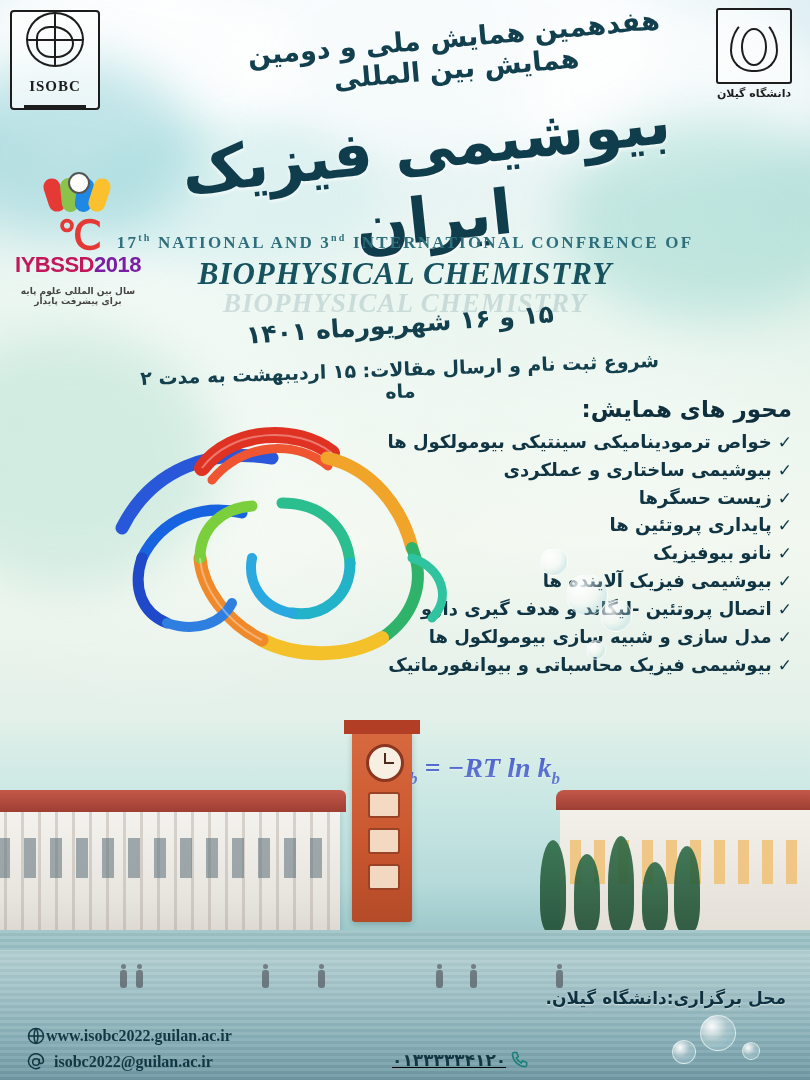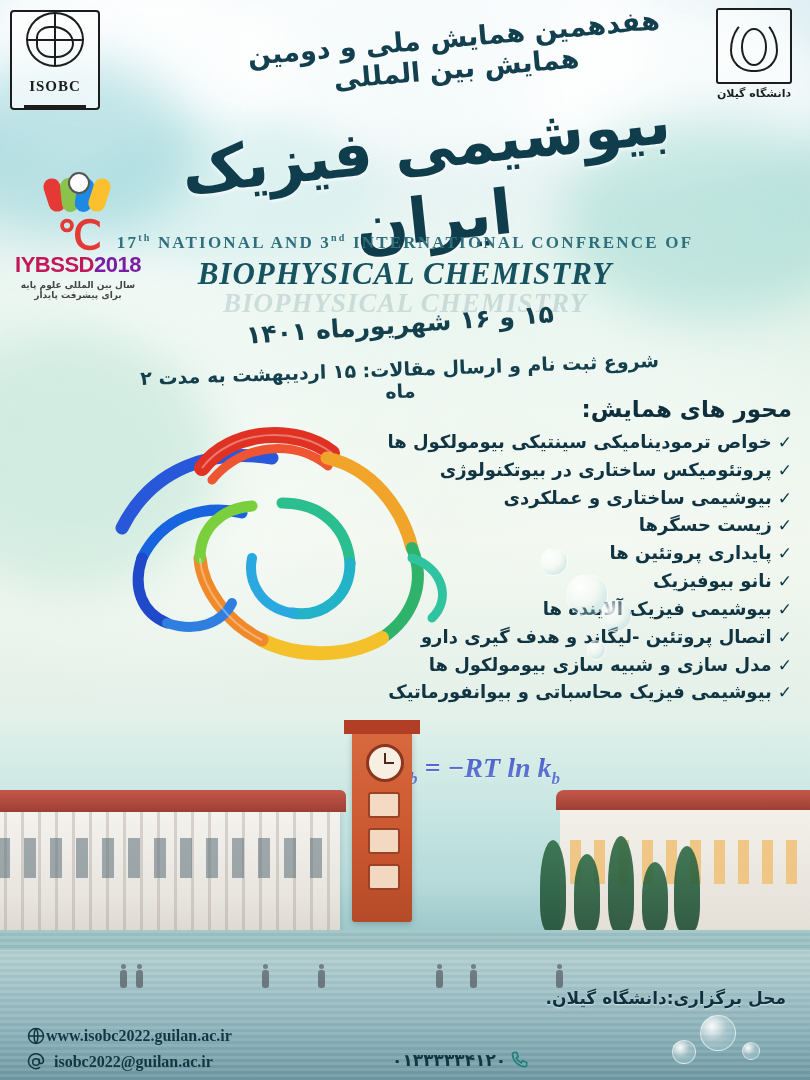--- a/index.html
+++ b/index.html
@@ -54,21 +54,21 @@
   .iybssd .fig{width:64px;height:48px;margin:0 auto;position:relative;}
   .iybssd .fig .p{position:absolute;width:17px;height:34px;border-radius:9px;top:6px;}
   .iybssd .fig .p1{left:0;background:#e53935;transform:rotate(-18deg);}
   .iybssd .fig .p2{left:15px;background:#8bc34a;transform:rotate(-6deg);}
   .iybssd .fig .p3{left:30px;background:#1e88e5;transform:rotate(8deg);}
   .iybssd .fig .p4{left:45px;background:#fbc02d;transform:rotate(18deg);}
   .iybssd .fig .head{position:absolute;left:22px;top:0;width:18px;height:18px;border-radius:50%;background:#fff;border:2px solid #555;}
   .iybssd .cc{font:700 40px "Liberation Serif",serif;color:#e53935;line-height:.8;letter-spacing:-3px;}
   .iybssd .name{font:700 22px "Liberation Sans",sans-serif;color:#c2185b;letter-spacing:-.5px;}
   .iybssd .name .yr{color:#7b1fa2;}
-  .iybssd .sub{font:600 9px "DejaVu Sans",sans-serif;color:#444;margin-top:2px;direction:rtl;}
+  .iybssd .sub{font:600 9px "DejaVu Sans",sans-serif;color:#444;margin-top:8px;direction:rtl;}
 
   
   .fa-line1{
     position:absolute;right:120px;top:22px;width:470px;text-align:center;
     font:700 27px "DejaVu Sans",sans-serif;color:#13404f;
     transform:rotate(-5deg);text-shadow:0 1px 2px rgba(255,255,255,.8);
     direction:rtl;
   }
   .fa-title{
     position:absolute;right:100px;top:110px;width:560px;text-align:center;
@@ -183,21 +183,21 @@
   .venue{
     position:absolute;right:24px;bottom:72px;
     font:700 17px "DejaVu Sans",sans-serif;color:#0e3140;direction:rtl;
     text-shadow:0 1px 2px rgba(255,255,255,.6);
   }
   .footer{position:absolute;left:0;bottom:0;width:810px;height:62px;}
   .web{position:absolute;left:26px;bottom:34px;display:flex;align-items:center;direction:ltr;}
   .mail{position:absolute;left:26px;bottom:8px;display:flex;align-items:center;gap:8px;direction:ltr;}
   .web span.t,.mail span.t{font:600 16px "Liberation Serif",serif;color:#123743;}
   .ic{width:20px;height:20px;display:inline-block;color:#123743;}
-  .phone{position:absolute;left:392px;bottom:10px;display:flex;align-items:center;gap:4px;direction:rtl;}
+  .phone{position:absolute;left:392px;bottom:10px;display:flex;align-items:center;gap:4px;direction:rtl;text-decoration:underline;}
   .phone .num{font:700 17px "DejaVu Sans",sans-serif;color:#123743;}
 </style>
 </head>
 <body>
 
 <div class="poster">
 
   <div class="cloud c1"></div>
   <div class="cloud c2"></div>
   <div class="cloud c3"></div>
@@ -246,21 +246,20 @@
   <div class="en-title">BIOPHYSICAL CHEMISTRY</div>
   <div class="en-ghost">BIOPHYSICAL CHEMISTRY</div>
 
   <div class="date-line">۱۵ و ۱۶ شهریورماه ۱۴۰۱</div>
   <div class="reg-line">شروع ثبت نام و ارسال مقالات: ۱۵ اردیبهشت به مدت ۲ ماه</div>
 
   <div class="topics">
     <h2>محور های همایش:</h2>
     <ul>
       <li><span class="chk">✓</span><span>خواص ترمودینامیکی سینتیکی بیومولکول ها</span></li>
-      <li><span class="chk">✓</span><span>پروتئومیکس ساختاری در بیوتکنولوژی</span></li>
       <li><span class="chk">✓</span><span>بیوشیمی ساختاری و عملکردی</span></li>
       <li><span class="chk">✓</span><span>زیست حسگرها</span></li>
       <li><span class="chk">✓</span><span>پایداری پروتئین ها</span></li>
       <li><span class="chk">✓</span><span>نانو بیوفیزیک</span></li>
       <li><span class="chk">✓</span><span>بیوشیمی فیزیک آلاینده ها</span></li>
       <li><span class="chk">✓</span><span>اتصال پروتئین -لیگاند و هدف گیری دارو</span></li>
       <li><span class="chk">✓</span><span>مدل سازی و شبیه سازی بیومولکول ها</span></li>
       <li><span class="chk">✓</span><span>بیوشیمی فیزیک محاسباتی و بیوانفورماتیک</span></li>
     </ul>
   </div>

